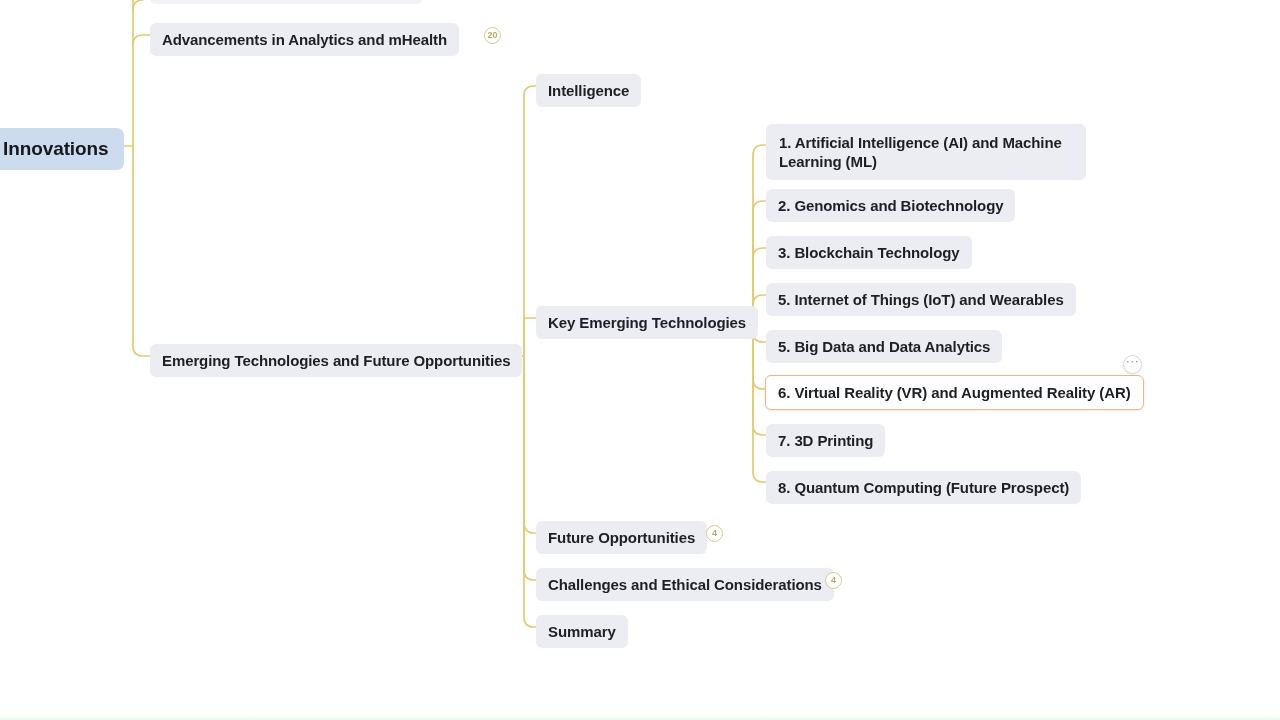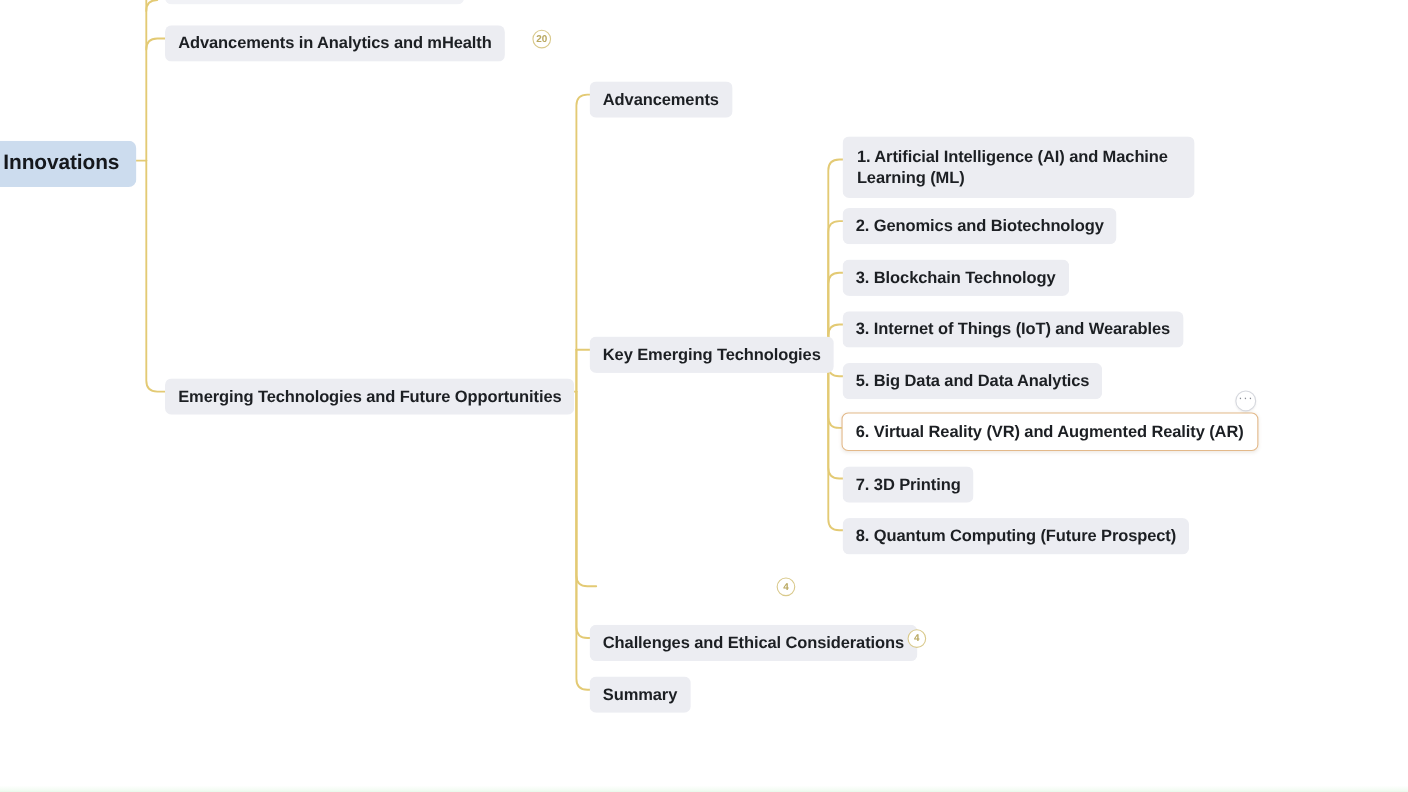--- a/index.html
+++ b/index.html
@@ -139,27 +139,30 @@
   <div class="node" style="left:150px; top:23px;">
     <span>Advancements in Analytics and mHealth</span>
   </div>
   <div class="badge" style="left:464px; top:27px;margin-left:20px;">20</div>
 
   <div class="node" style="left:150px; top:344px;">
     <span>Emerging Technologies and Future Opportunities</span>
   </div>
 
   <div class="node" style="left:536px; top:74px;">
-    <span>Advancements</span>
+    <span>Intelligence</span>
   </div>
 
   <div class="node" style="left:536px; top:306px;">
     <span>Key Emerging Technologies</span>
   </div>
 
+  <div class="node" style="left:536px; top:521px;">
+    <span>Future Opportunities</span>
+  </div>
   <div class="badge" style="left:706px; top:525px;">4</div>
 
   <div class="node" style="left:536px; top:568px;">
     <span>Challenges and Ethical Considerations</span>
   </div>
   <div class="badge" style="left:825px; top:572px;">4</div>
 
   <div class="node" style="left:536px; top:615px;">
     <span>Summary</span>
   </div>
@@ -170,21 +173,21 @@
 
   <div class="node" style="left:766px; top:189px;">
     <span>2. Genomics and Biotechnology</span>
   </div>
 
   <div class="node" style="left:766px; top:236px;">
     <span>3. Blockchain Technology</span>
   </div>
 
   <div class="node" style="left:766px; top:283px;">
-    <span>3. Internet of Things (IoT) and Wearables</span>
+    <span>5. Internet of Things (IoT) and Wearables</span>
   </div>
 
   <div class="node" style="left:766px; top:330px;">
     <span>5. Big Data and Data Analytics</span>
   </div>
 
   <div class="node selected" style="left:765px; top:375px; padding:7px 12px;">
     <span>6. Virtual Reality (VR) and Augmented Reality (AR)</span>
   </div>
   <div class="more-btn" style="left:1123px; top:355px;">···</div>

